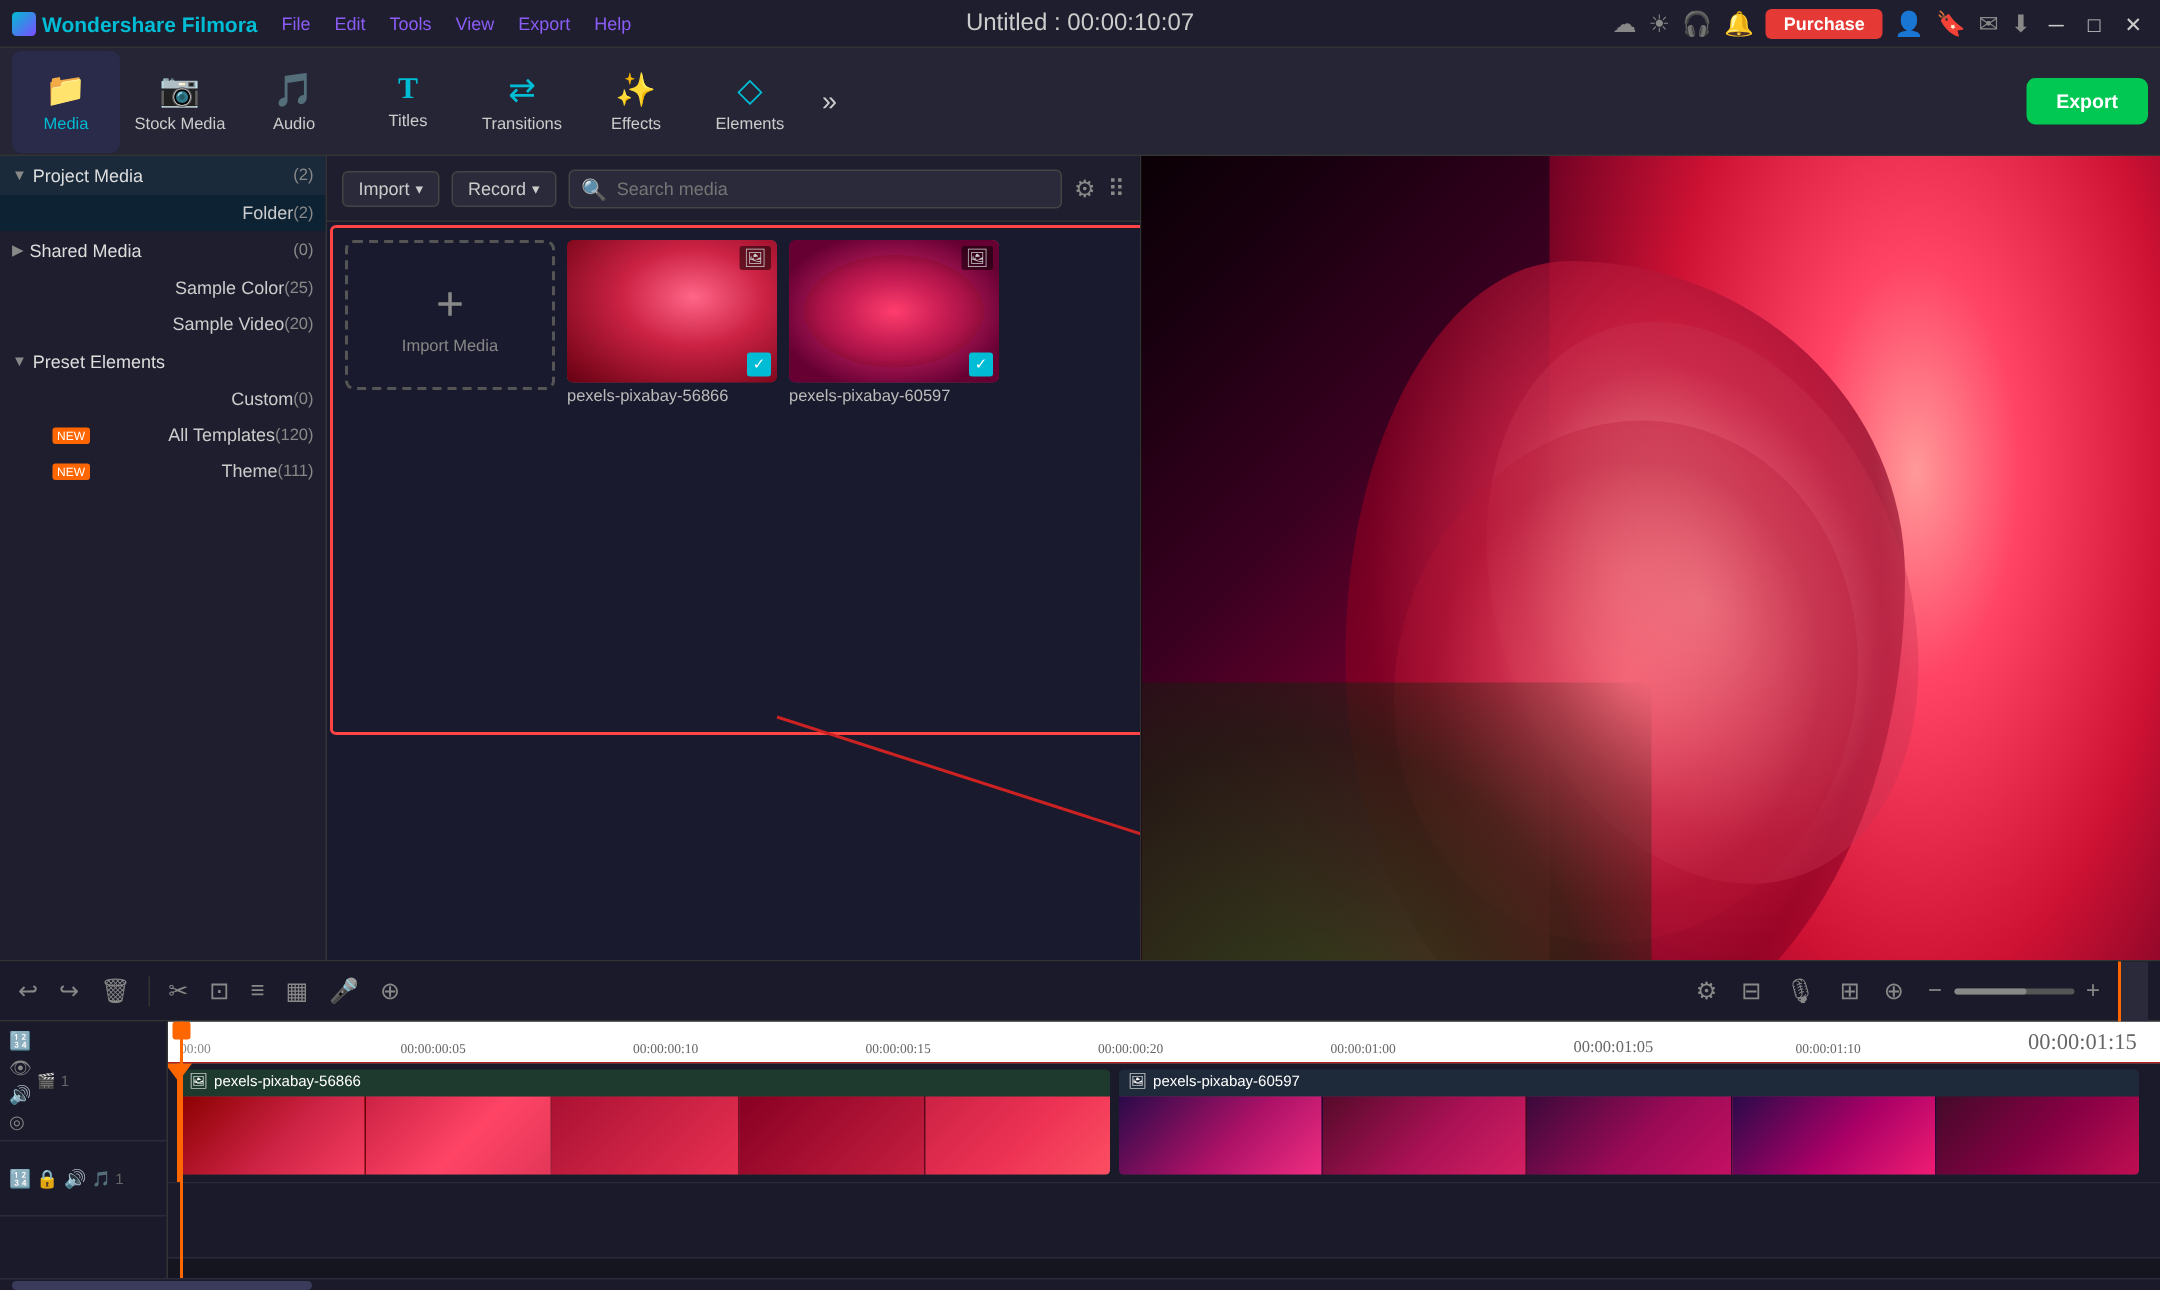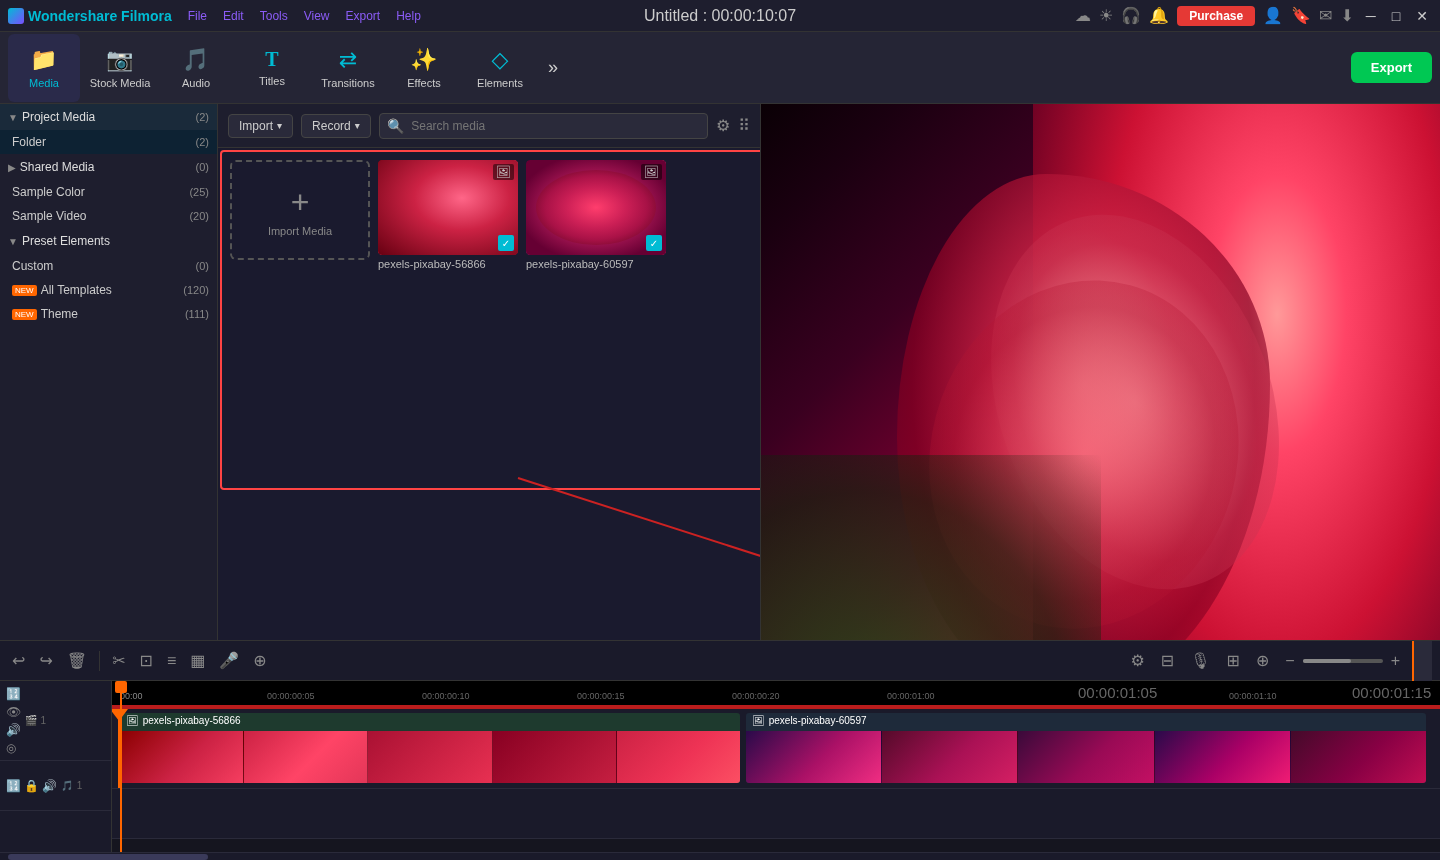--- a/index.html
+++ b/index.html
@@ -29,21 +29,21 @@
     
     #main { display: flex; height: calc(860px - 32px - 72px); }
 
     
     #left-panel { width: 218px; background: #1e1e2e; border-right: 1px solid #333; display: flex; flex-direction: column; overflow: hidden; }
     .panel-section { }
     .panel-header { display: flex; align-items: center; padding: 6px 8px; cursor: pointer; }
     .panel-header .arrow { color: #888; margin-right: 4px; font-size: 10px; }
     .panel-header .label { color: #ddd; font-size: 12px; flex: 1; }
     .panel-header .count { color: #888; font-size: 11px; }
-    .panel-sub-item { display: flex; align-items: center; padding: 5px 8px 5px 12px; cursor: pointer; }
+    .panel-sub-item { display: flex; align-items: center; padding: 5px 8px 5px 35px; cursor: pointer; text-align: right; }
     .panel-sub-item .label { color: #ccc; font-size: 12px; flex: 1; }
     .panel-sub-item .count { color: #888; font-size: 11px; }
     .panel-header.selected { background: #1a2a3a; }
     .panel-sub-item.selected { background: #0d2233; }
     #left-panel .bottom-icons { display: flex; gap: 8px; padding: 8px; margin-top: auto; }
     #left-panel .bottom-icons span { color: #888; cursor: pointer; font-size: 16px; }
 
     
     #content-area { flex: 1; display: flex; flex-direction: column; background: #1a1a2e; overflow: hidden; }
 
@@ -100,21 +100,21 @@
     .zoom-controls .bar { width: 80px; height: 4px; background: #555; border-radius: 2px; position: relative; }
     .zoom-controls .bar .fill { width: 60%; height: 100%; background: #888; border-radius: 2px; }
     #timeline-content { display: flex; flex: 1; overflow: hidden; }
     #timeline-side { width: 112px; background: #1a1a2a; border-right: 1px solid #333; display: flex; flex-direction: column; }
     .track-side { height: 80px; border-bottom: 1px solid #2a2a3a; display: flex; align-items: center; padding: 4px 6px; gap: 4px; }
     .track-side .track-icons { display: flex; flex-direction: column; gap: 4px; }
     .track-icon { color: #888; cursor: pointer; font-size: 12px; }
     .track-label { font-size: 10px; color: #666; }
     .track-side2 { height: 50px; border-bottom: 1px solid #2a2a3a; display: flex; align-items: center; padding: 4px 6px; gap: 4px; }
     #timeline-tracks { flex: 1; overflow-x: auto; overflow-y: hidden; position: relative; }
-    #ruler { height: 28px; background: #000000; border-bottom: 4px solid #b91c1c; display: flex; align-items: center; position: relative; }
+    #ruler { height: 28px; background: #ffffff; border-bottom: 1px solid #b91c1c; display: flex; align-items: center; position: relative; font-family: Liberation Serif, serif; }
     #ruler .ruler-marks { display: flex; position: absolute; left: 0; top: 0; right: 0; bottom: 0; align-items: flex-end; padding-bottom: 4px; }
     .video-track { height: 80px; position: relative; background: #1a1a2a; border-bottom: 1px solid #2a2a3a; }
     .audio-track { height: 50px; position: relative; background: #1a1a2a; border-bottom: 1px solid #2a2a3a; }
     .scrollbar-h { height: 8px; background: #1a1a2a; border-top: 1px solid #2a2a3a; }
     .scrollbar-h .thumb { width: 200px; height: 6px; background: #3a3a5a; border-radius: 3px; margin: 1px 8px; }
   </style>
 </head>
 <body>
 
 <div id="titlebar">
@@ -402,22 +402,22 @@
     <div id="timeline-tracks">
 
       <div id="ruler">
         <div class="ruler-marks">
           <span style="position:absolute;left:8px;bottom:4px;color:#888;font-size:9px;">00:00</span>
           <span style="position:absolute;left:155px;bottom:4px;color:#666;font-size:9px;">00:00:00:05</span>
           <span style="position:absolute;left:310px;bottom:4px;color:#666;font-size:9px;">00:00:00:10</span>
           <span style="position:absolute;left:465px;bottom:4px;color:#666;font-size:9px;">00:00:00:15</span>
           <span style="position:absolute;left:620px;bottom:4px;color:#666;font-size:9px;">00:00:00:20</span>
           <span style="position:absolute;left:775px;bottom:4px;color:#666;font-size:9px;">00:00:01:00</span>
-          <span style="position:absolute;left:966px;bottom:4px;color:#666;font-size:15px;">00:00:01:05</span>
-          <span style="position:absolute;left:1085px;bottom:4px;color:#666;font-size:9px;margin-left:32px;">00:00:01:10</span>
+          <span style="position:absolute;left:937px;bottom:4px;color:#666;font-size:11px;">00:00:01:05</span>
+          <span style="position:absolute;left:1085px;bottom:4px;color:#666;font-size:9px;">00:00:01:10</span>
           <span style="position:absolute;left:1240px;bottom:4px;color:#666;font-size:15px;">00:00:01:15</span>
         </div>
 
         <div style="position:absolute;left:8px;top:0;bottom:0;width:2px;background:#ff6600;z-index:10;">
           <div style="position:absolute;top:0;left:-5px;width:12px;height:12px;background:#ff6600;border-radius:2px;"></div>
         </div>
       </div>
 
       <div class="video-track" style="position:relative;">
 

